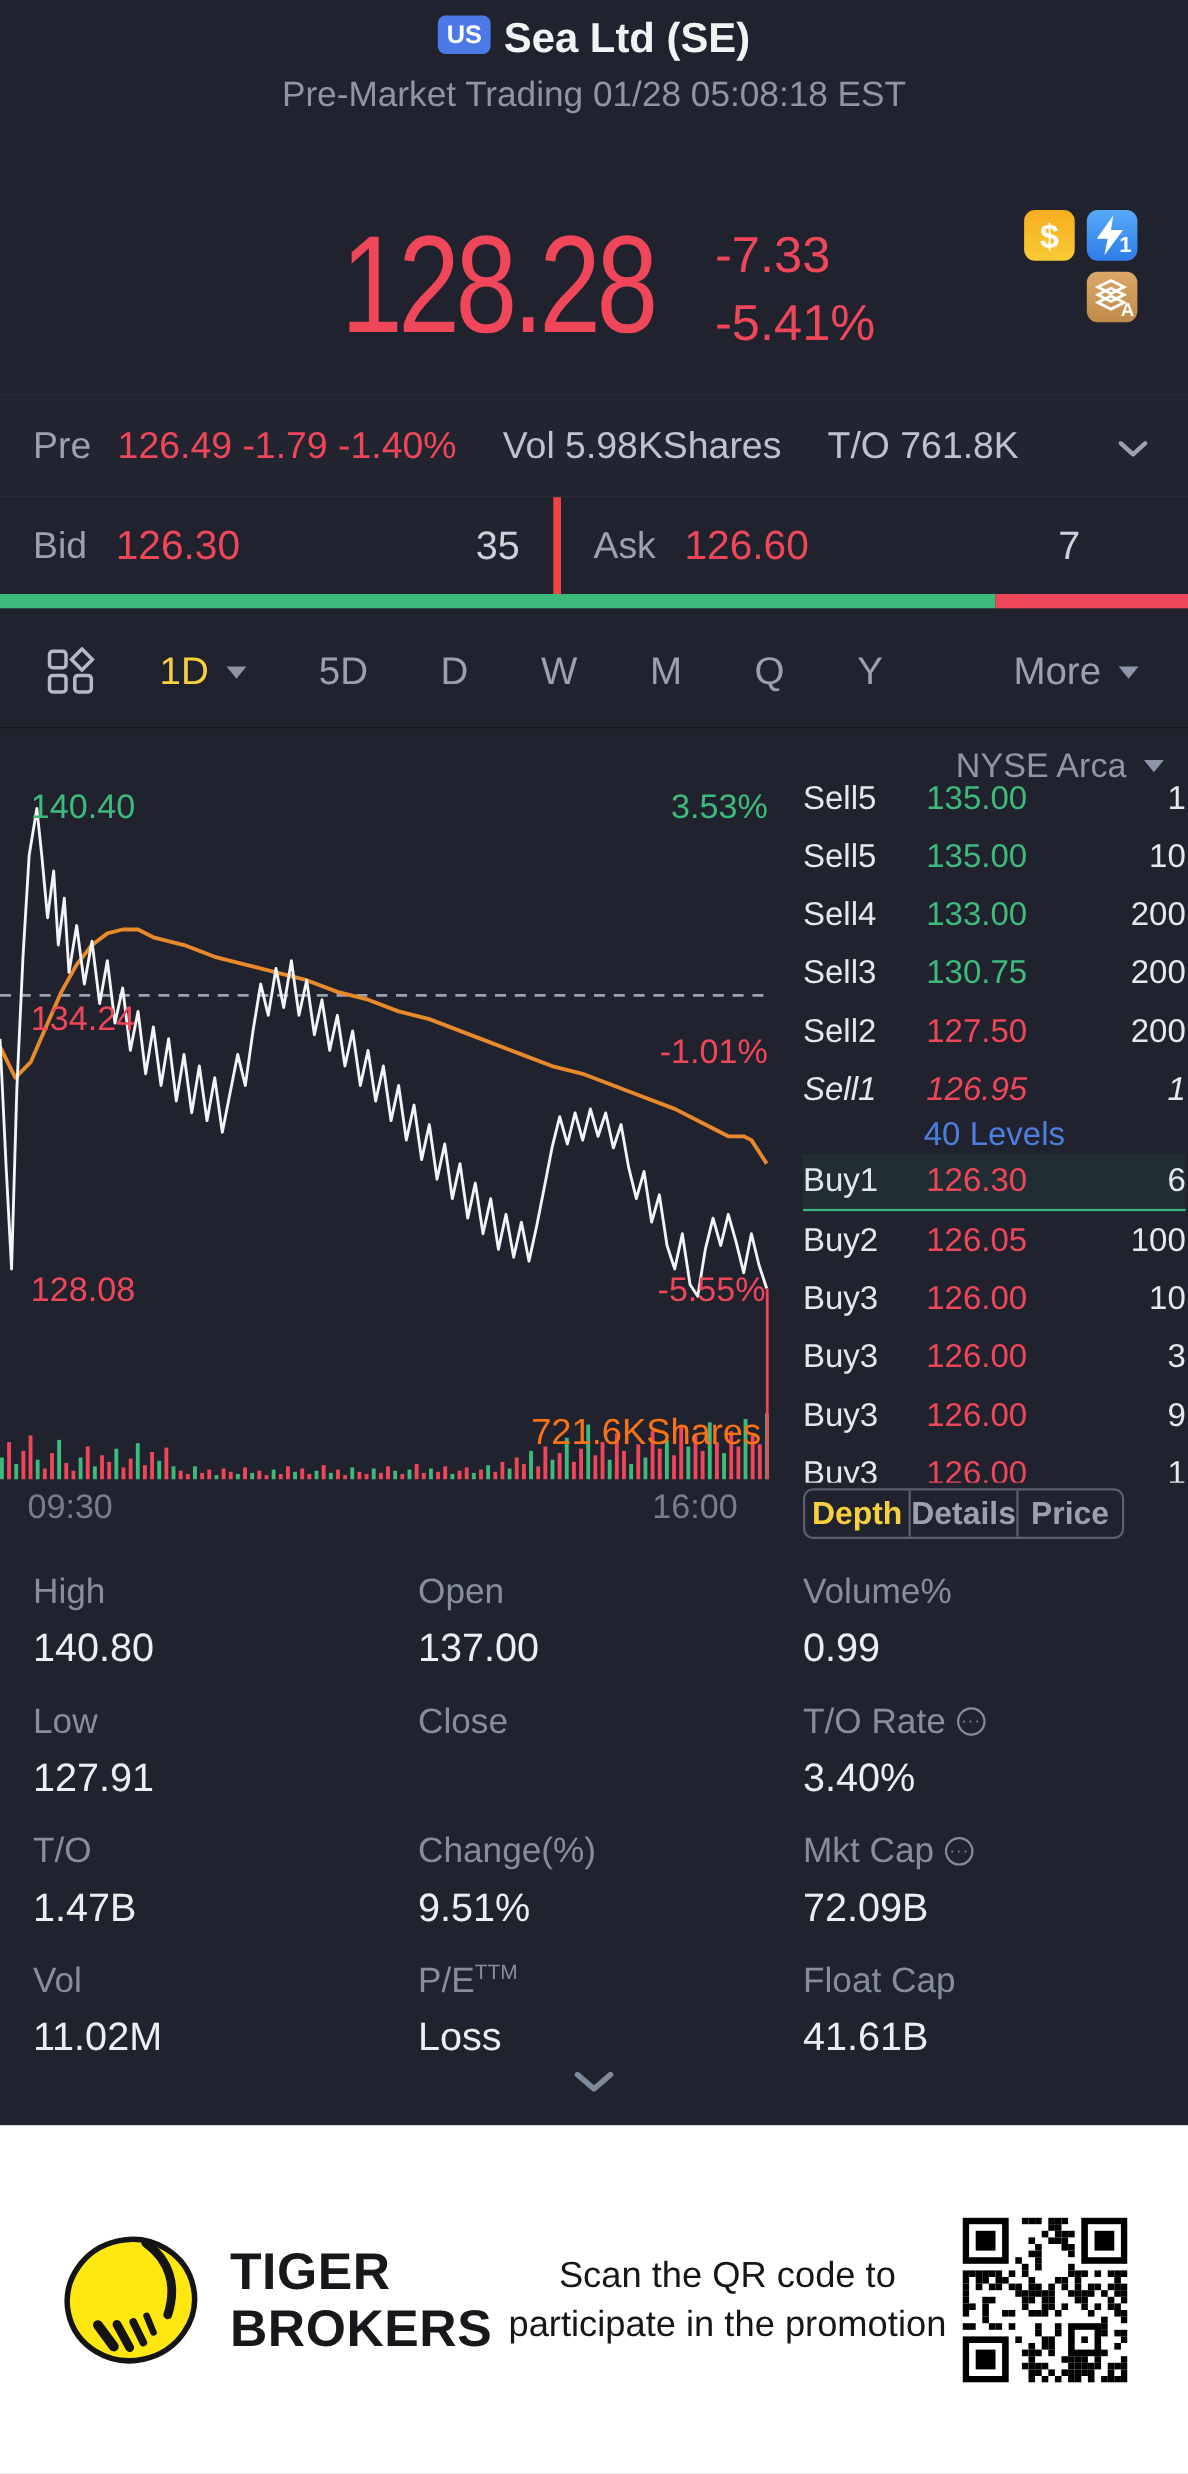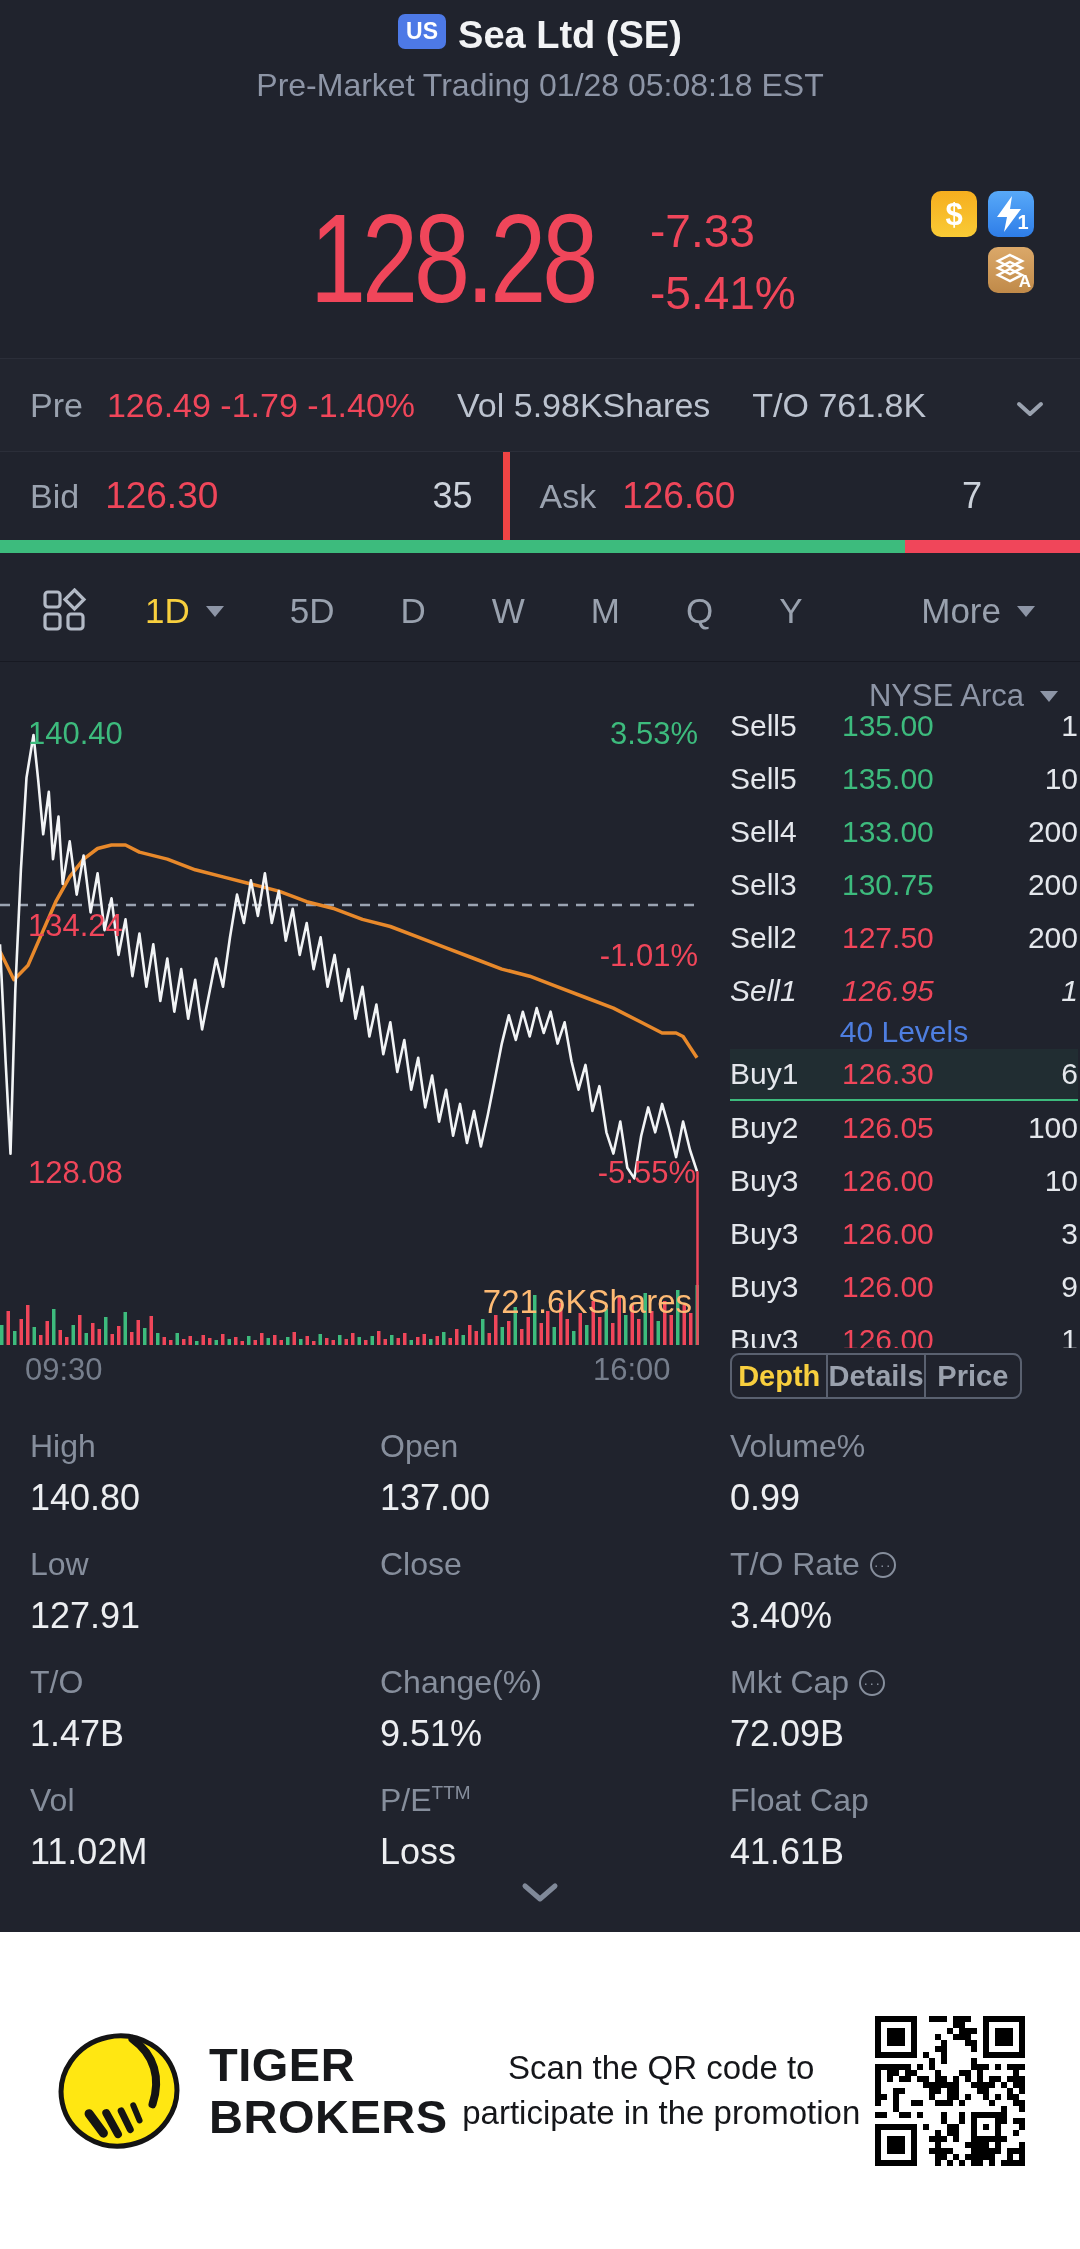--- a/index.html
+++ b/index.html
@@ -46,21 +46,21 @@
   .tabbar{top:561px;left:0;width:1080px;height:101px;display:flex;align-items:center;padding:0 41px;border-bottom:1px solid #171922;}
   .gridicon{margin-right:58px;display:flex;}
   .ptab{font-size:35px;color:#99a1ae;margin-right:66px;display:flex;align-items:center;}
   .ptab.active{color:var(--yellow);}
   .ptab .caret{margin-left:16px;}
   .ptab.more{margin-left:auto;margin-right:4px;}
   .caret{width:0;height:0;border-left:9px solid transparent;border-right:9px solid transparent;border-top:11px solid #8d95a6;display:inline-block;}
 
   
   .chart-label{position:absolute;font-size:31px;}
-  .vol-note{position:absolute;font-size:33px;color:#fdba74;}
+  .vol-note{position:absolute;font-size:33px;color:#f97316;}
   .timelbl{position:absolute;font-size:31px;color:#767e8c;}
 
   
   .book-hdr{position:absolute;top:678px;right:22px;display:flex;align-items:center;gap:16px;font-size:31px;color:#8d95a6;}
   .book{position:absolute;left:730px;top:712px;width:348px;height:636px;overflow:hidden;}
   .brow{position:absolute;left:0;width:100%;height:52px;display:flex;align-items:center;font-size:30px;}
   .brow .side{color:#e4e7ec;width:112px;}
   .brow .bprice{width:132px;text-align:left;}
   .brow .qty{margin-left:auto;color:#e4e7ec;}
   .brow.hl{background:rgba(61,187,125,0.07);border-bottom:2px solid var(--green);}

